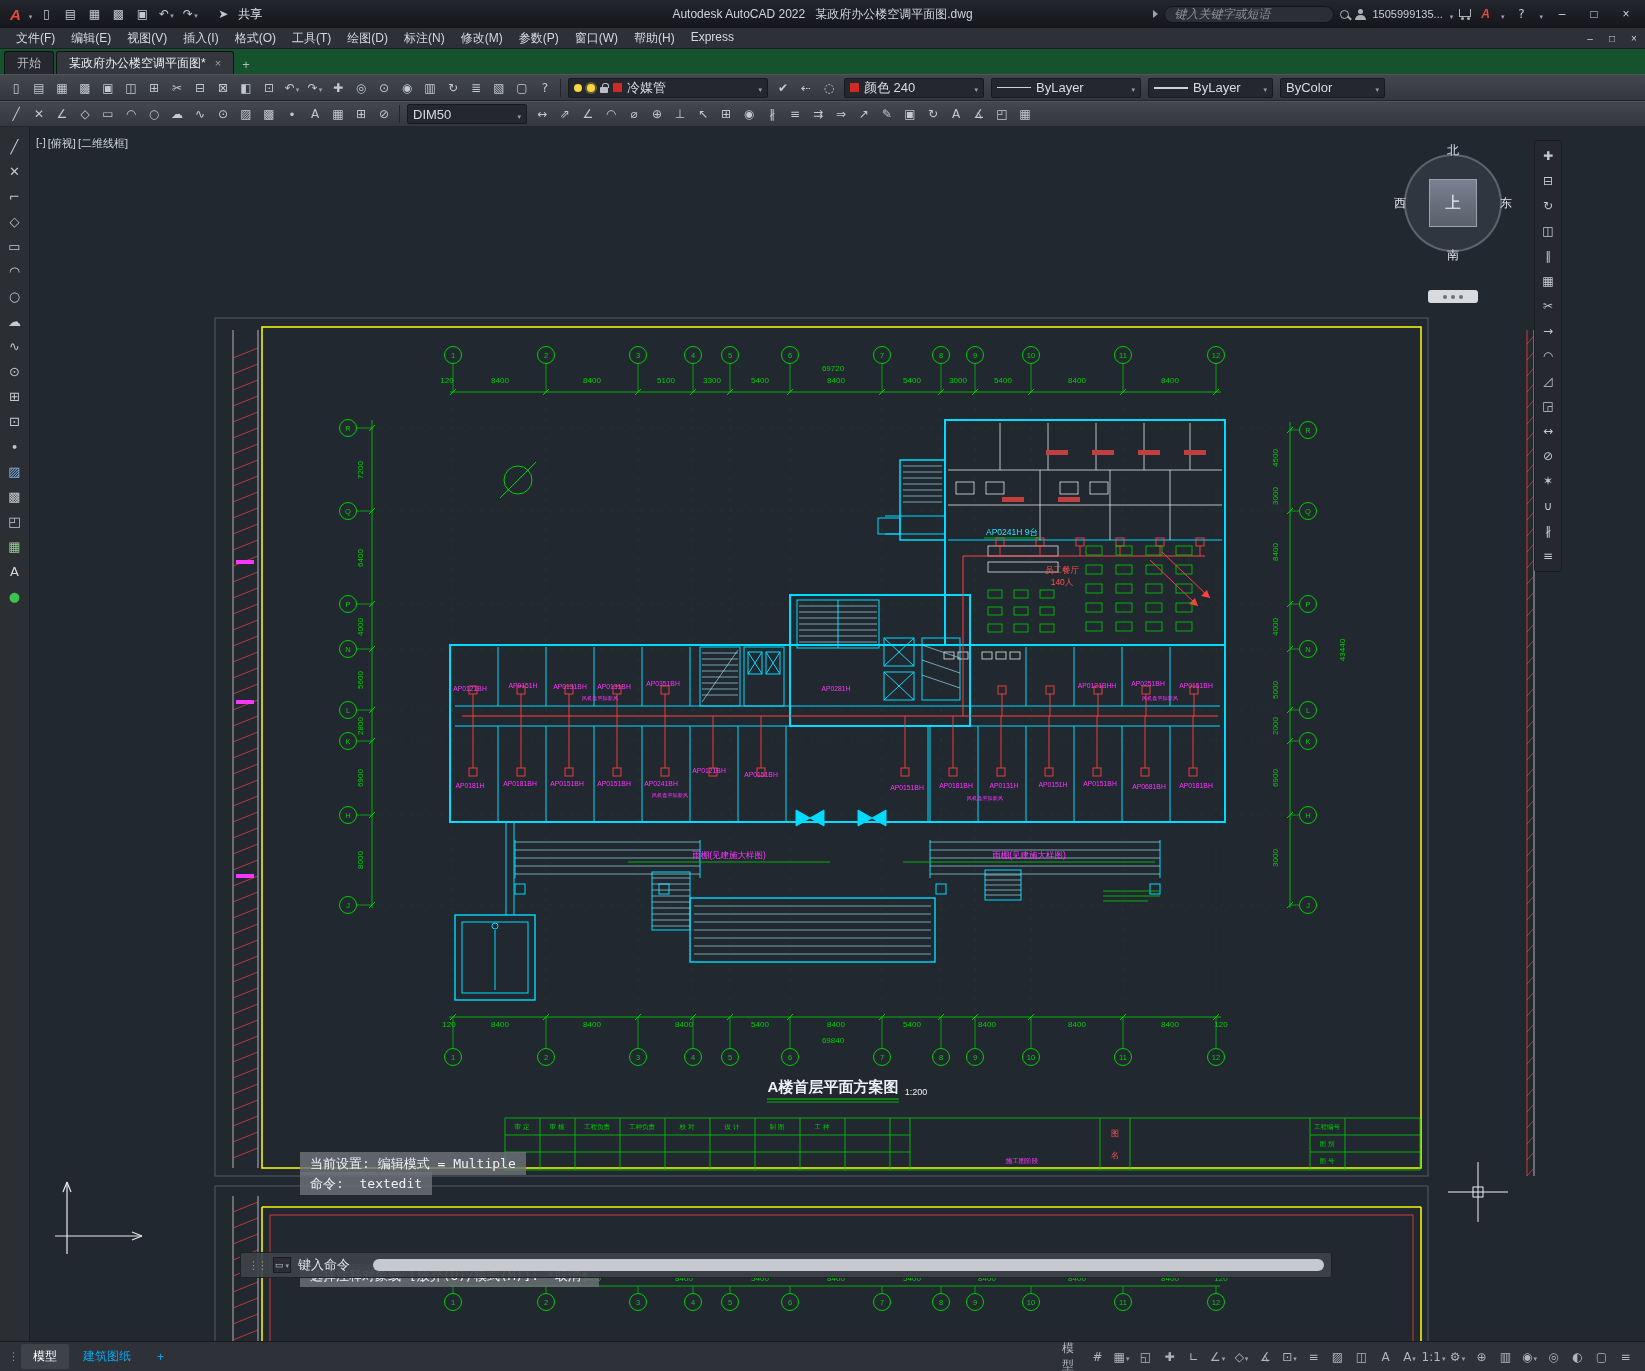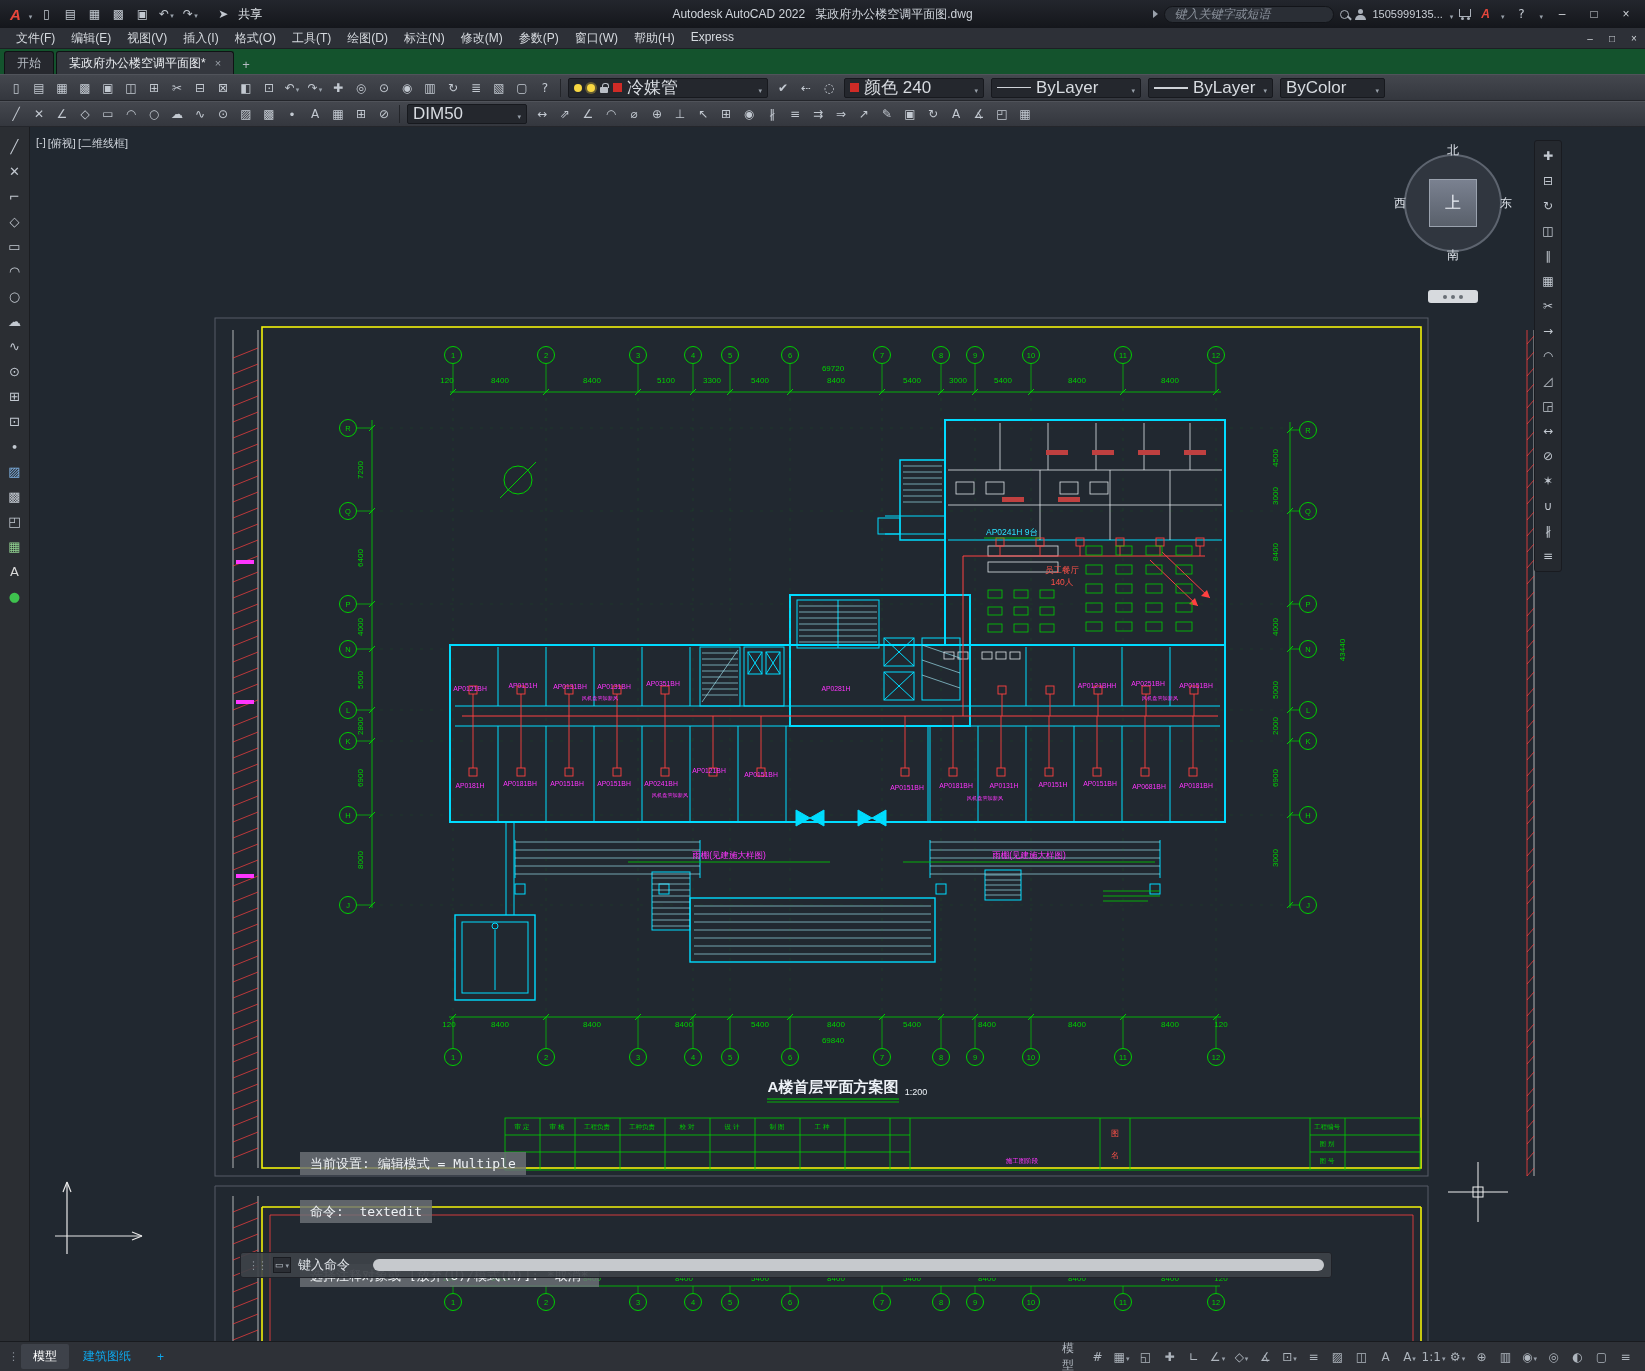--- a/index.html
+++ b/index.html
@@ -36,21 +36,21 @@
 .tabbar{position:absolute;left:0;top:49px;right:0;height:25px;background:#14532d;display:flex;align-items:flex-end;padding-left:4px;z-index:20}
 .tab{height:23px;display:flex;align-items:center;padding:0 12px;font-size:12px;color:#b6bcc4;background:#26282e;border:1px solid #101215;border-bottom:none;border-radius:3px 3px 0 0;margin-right:2px}
 .tab.active{background:#34373e;color:#e9ecf0}
 .tab .close{margin-left:9px;font-size:11px;color:#9aa0a8}
 .tab-add{width:20px;height:20px;display:flex;align-items:center;justify-content:center;color:#b6bcc4;font-size:13px}
 
 .toolbar{position:absolute;left:0;right:0;display:flex;align-items:center;padding:0 5px;gap:1px;background:linear-gradient(#44474e,#34373e);border-top:1px solid #50535a;border-bottom:1px solid #24262b;z-index:20}
 #toolbar1{top:74px;height:27px}
 #toolbar2{top:101px;height:26px}
 .sep{width:1px;height:18px;background:#23252a;margin:0 3px}
-.ddl{height:20px;background:#24272d;border:1px solid #17191e;display:flex;align-items:center;font-size:17px;color:#d8dce1;padding:0 5px;gap:5px;border-radius:2px;margin:0 3px}
+.ddl{height:20px;background:#24272d;border:1px solid #17191e;display:flex;align-items:center;font-size:13px;color:#d8dce1;padding:0 5px;gap:5px;border-radius:2px;margin:0 3px}
 .ddl .caret{margin-left:auto}
 .sw{width:9px;height:9px;background:#cf2b26}
 .bulb{width:8px;height:8px;border-radius:50%;background:#f7d742}
 .sun{width:8px;height:8px;border-radius:50%;background:#f7d742;box-shadow:0 0 0 2px rgba(247,215,66,.3)}
 .lock{width:8px;height:6px;background:#b9bec6;border-radius:1px;position:relative;margin-top:4px}
 .lock::before{content:"";position:absolute;left:1.5px;top:-4px;width:5px;height:4px;border:1.2px solid #b9bec6;border-bottom:none;border-radius:3px 3px 0 0}
 .line-sample{width:34px;height:0;border-top:2px solid #cfd3d8}
 .line-sample.thin{border-top-width:1px}
 
 .left-palette{position:absolute;left:0;top:127px;width:30px;height:1214px;background:#2b2e33;border-right:1px solid #1b1d21;display:flex;flex-direction:column;align-items:center;padding-top:8px;gap:3px;z-index:10}
@@ -66,21 +66,21 @@
 .compass .face{position:absolute;left:37px;top:37px;width:48px;height:48px;background:linear-gradient(#7a8violet08,#59606b);background:linear-gradient(#7a8190,#59606b);border:1px solid #9aa2ae;display:flex;align-items:center;justify-content:center;font-size:16px;color:#eaeef4}
 .compass .dir{position:absolute;font-size:12px;color:#dde2e9}
 .dir-n{top:0;left:50%;transform:translateX(-50%)}
 .dir-s{bottom:0;left:50%;transform:translateX(-50%)}
 .dir-w{left:2px;top:50%;transform:translateY(-50%)}
 .dir-e{right:2px;top:50%;transform:translateY(-50%)}
 .cube-bar{position:absolute;left:1428px;top:290px;width:50px;height:13px;background:#d7dade;border-radius:3px;z-index:10;display:flex;align-items:center;justify-content:center;gap:4px}
 .cube-bar i{width:4px;height:4px;border-radius:50%;background:#6a6f76}
 
 .cmd-chip{position:absolute;left:300px;height:23px;background:rgba(108,113,120,.82);color:#eef1f4;font-family:"DejaVu Sans Mono",monospace;font-size:13px;display:flex;align-items:center;padding:0 10px;z-index:12;white-space:pre}
-#chip1{top:1200px}#chip2{top:1152px}#chip3{top:1264px}
+#chip1{top:1172px}#chip2{top:1152px}#chip3{top:1264px}
 .cmd-bar{position:absolute;left:240px;top:1252px;width:1092px;height:26px;background:rgba(62,66,73,.92);border:1px solid #202228;border-radius:3px;display:flex;align-items:center;padding:0 7px;gap:7px;z-index:13}
 .cmd-grip{color:#8d939c;font-size:11px;letter-spacing:-2px}
 .cmd-grip::after{content:"⋮⋮"}
 .cmd-icon{width:18px;height:16px;background:#2b2e34;border:1px solid #1a1c21;display:flex;align-items:center;justify-content:center;font-size:9px;color:#c3c9d1;gap:1px}
 .cmd-prompt{font-family:"DejaVu Sans Mono",monospace;font-size:13px;color:#dfe3e8}
 .cmd-scroll{flex:1;height:12px;background:#c6c9cd;border-radius:6px;margin-left:16px}
 
 .statusbar{position:absolute;left:0;top:1341px;right:0;height:30px;background:#2e3137;border-top:1px solid #191b1f;display:flex;align-items:center;padding:0 8px;gap:2px;z-index:20;font-size:12px}
 .lay-grip{color:#8d939c;font-size:11px}
 .lay-grip::after{content:"⋮"}

